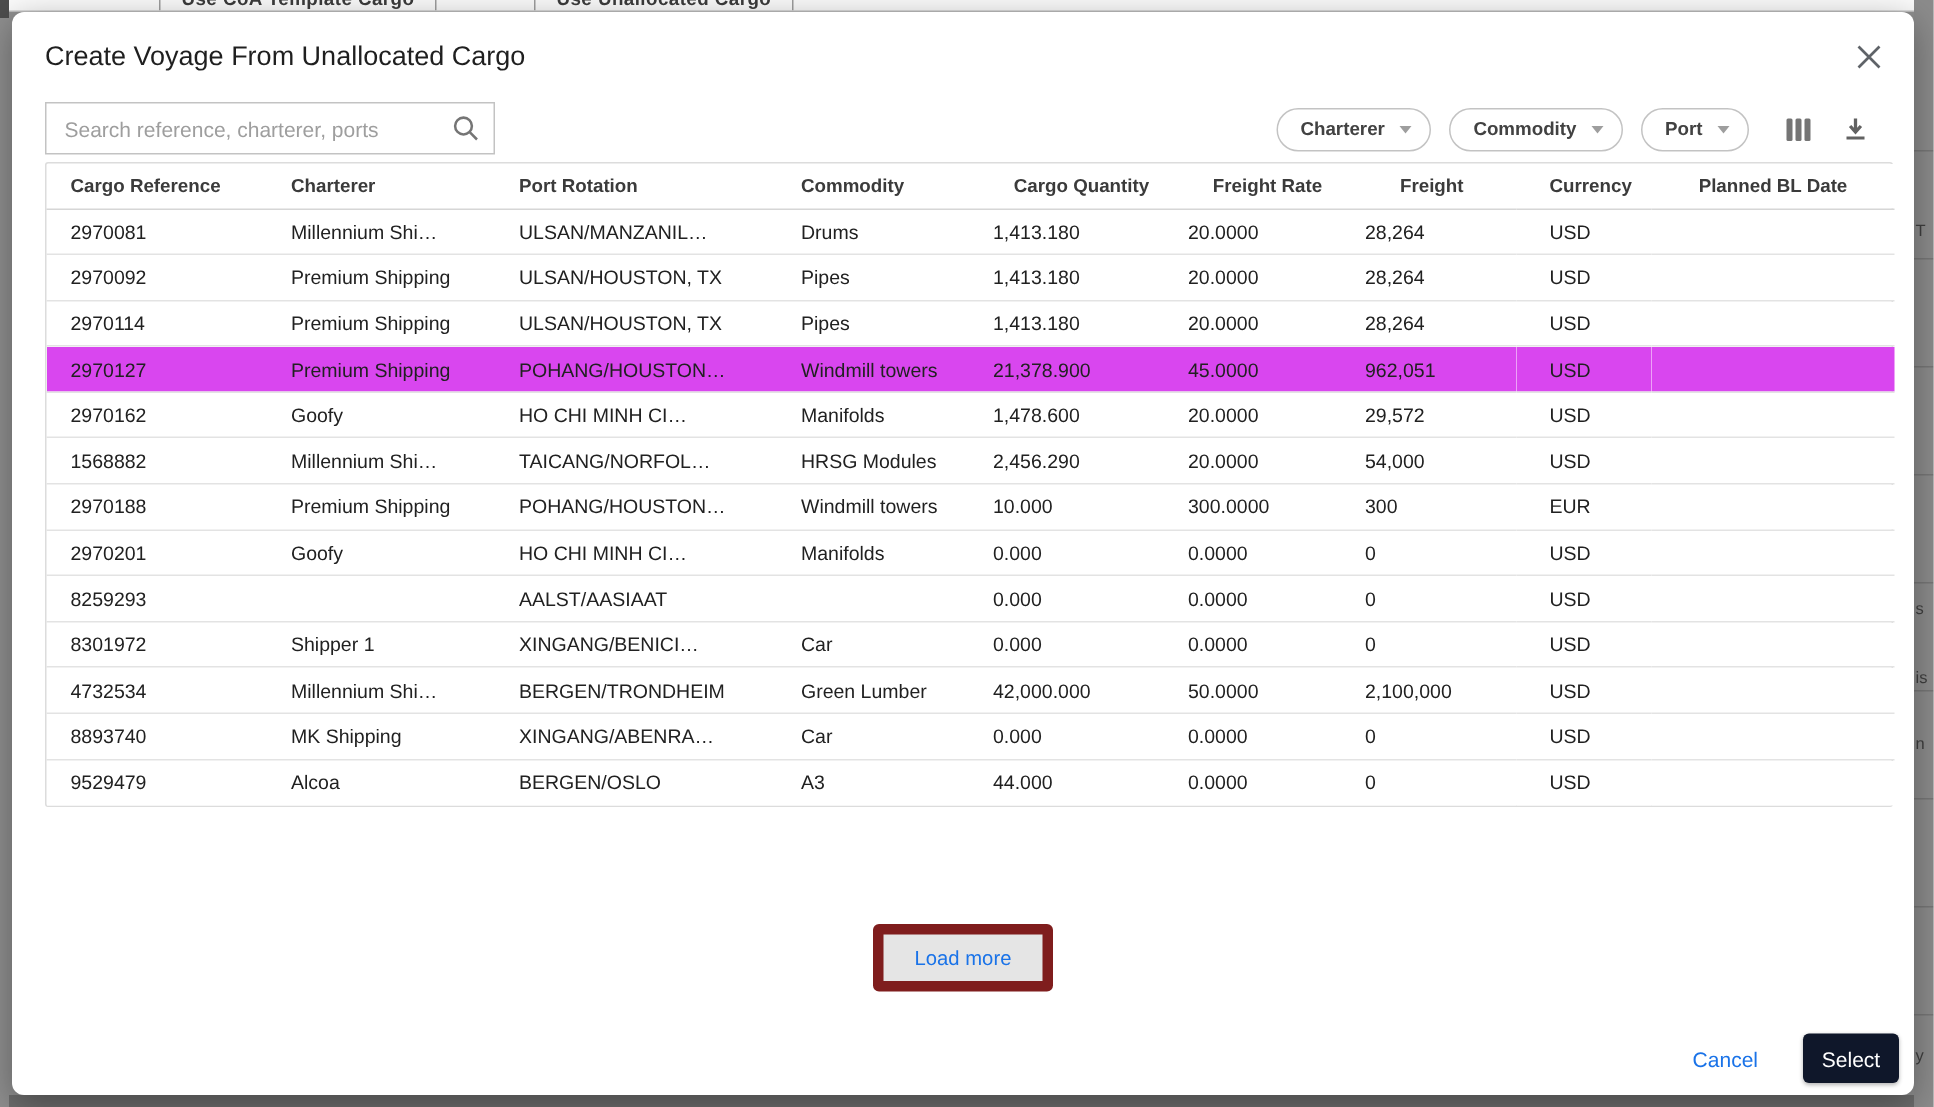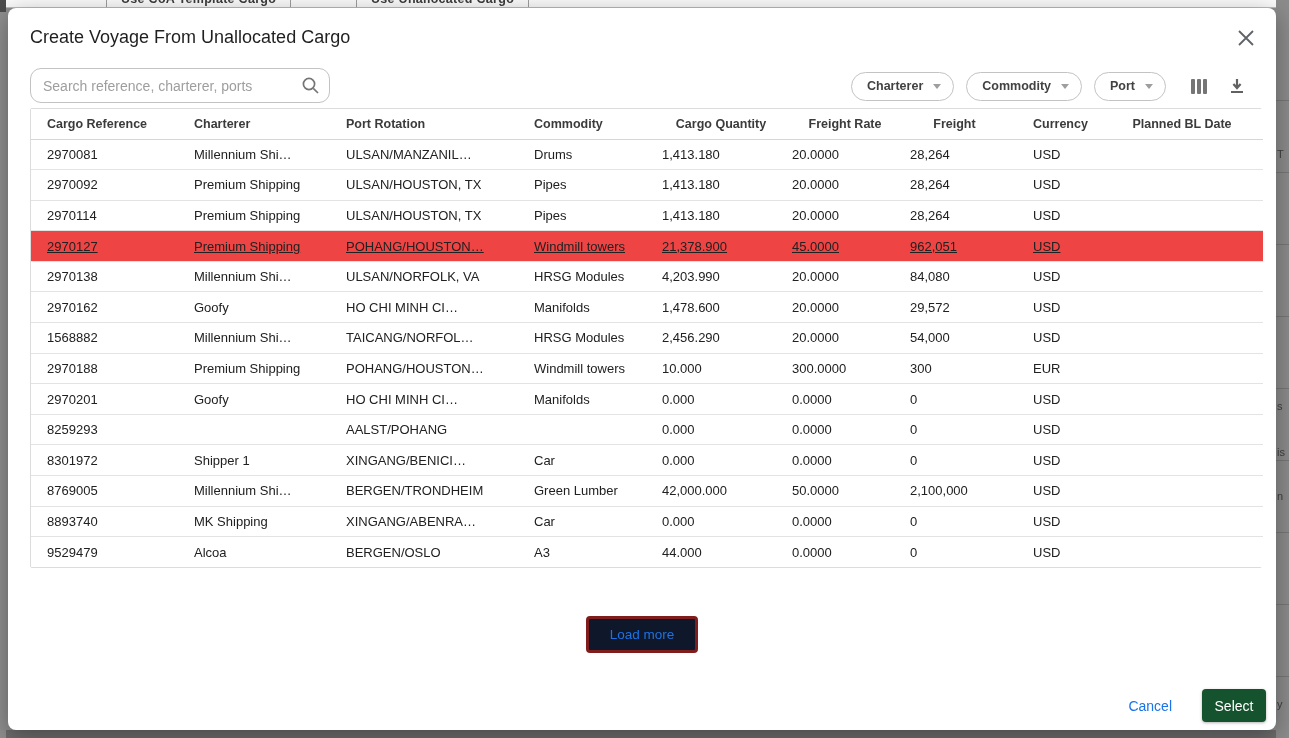--- a/index.html
+++ b/index.html
@@ -45,21 +45,21 @@
   }
   .close-btn {
     position:absolute; right:16px; top:16px; width:28px; height:28px;
     display:flex; align-items:center; justify-content:center; cursor:pointer;
   }
 
   
   .toolbar { position:absolute; left:22px; right:26px; top:60px; height:36px; }
   .search-wrap { position:absolute; left:0; top:0; width:300px; height:35px; }
   .search-input {
-    width:100%; height:100%; border:1px solid #c3c3c3; border-radius:11px;
+    width:100%; height:100%; border:1px solid #c3c3c3; border-radius:0;
     padding:0 58px 0 12px; font-size:14px; color:#212121; outline:none;
     font-family:"Liberation Sans", sans-serif;
   }
   .search-input::placeholder { color:#9e9e9e; }
   .search-icon { position:absolute; right:10px; top:8px; }
 
   .right-group {
     position:absolute; right:0; top:2px; height:32px;
     display:flex; align-items:center; gap:12px;
   }
@@ -90,42 +90,42 @@
   }
   thead th {
     height:30px; font-size:12.5px; font-weight:700; color:#3b3b3b;
     border-bottom:1px solid #d6d6d6;
   }
   tbody tr:last-child td { border-bottom:none; }
   .al { text-align:left; padding-left:16px; }
   .ar { padding-right:12px; }
   .ac { }
   .acur { text-align:left; padding-left:22px; }
-  tr.highlight td { background:#ef4444;text-decoration:underline; }
+  tr.highlight td { background:#d946ef; }
   tbody tr { cursor:pointer; }
 
   
   .load-more-row { position:absolute; left:0; right:0; top:608px; display:flex; justify-content:center; }
   .load-more {
-    border:3px solid #7f1d1d; background:#0f172a; color:#1a73e8;
+    border:7px solid #7f1d1d; background:#e5e5e5; color:#1a73e8;
     font-size:13.5px; font-family:"Liberation Sans", sans-serif;
     border-radius:4px; padding:8px 21px; cursor:pointer;
   }
 
   
   .footer {
     position:absolute; right:10px; bottom:8px;
     display:flex; align-items:center; gap:30px;
   }
   .cancel-btn {
     background:none; border:none; color:#1a73e8; font-size:14px;
     font-family:"Liberation Sans", sans-serif; cursor:pointer;
   }
   .select-btn {
-    background:#14532d; border:none; color:#ffffff; font-size:14px;
+    background:#0f172a; border:none; color:#ffffff; font-size:14px;
     font-family:"Liberation Sans", sans-serif; border-radius:4px;
     width:64px; height:33px; cursor:pointer;
     box-shadow:0 1px 3px rgba(0,0,0,.3);
   }
 </style>
 </head>
 <body>
 
 <div class="bg-top">
   <span class="bg-tab t1">Use CoA Template Cargo</span>
@@ -267,31 +267,20 @@
             <td class="al">Premium Shipping</td>
             <td class="al">POHANG/HOUSTON…</td>
             <td class="al">Windmill towers</td>
             <td class="ar">21,378.900</td>
             <td class="ar">45.0000</td>
             <td class="ar">962,051</td>
             <td class="acur">USD</td>
             <td class="ac"></td>
           </tr>
           <tr>
-            <td class="al">2970138</td>
-            <td class="al">Millennium Shi…</td>
-            <td class="al">ULSAN/NORFOLK, VA</td>
-            <td class="al">HRSG Modules</td>
-            <td class="ar">4,203.990</td>
-            <td class="ar">20.0000</td>
-            <td class="ar">84,080</td>
-            <td class="acur">USD</td>
-            <td class="ac"></td>
-          </tr>
-          <tr>
             <td class="al">2970162</td>
             <td class="al">Goofy</td>
             <td class="al">HO CHI MINH CI…</td>
             <td class="al">Manifolds</td>
             <td class="ar">1,478.600</td>
             <td class="ar">20.0000</td>
             <td class="ar">29,572</td>
             <td class="acur">USD</td>
             <td class="ac"></td>
           </tr>
@@ -324,41 +313,41 @@
             <td class="al">Manifolds</td>
             <td class="ar">0.000</td>
             <td class="ar">0.0000</td>
             <td class="ar">0</td>
             <td class="acur">USD</td>
             <td class="ac"></td>
           </tr>
           <tr>
             <td class="al">8259293</td>
             <td class="al"></td>
-            <td class="al">AALST/POHANG</td>
+            <td class="al">AALST/AASIAAT</td>
             <td class="al"></td>
             <td class="ar">0.000</td>
             <td class="ar">0.0000</td>
             <td class="ar">0</td>
             <td class="acur">USD</td>
             <td class="ac"></td>
           </tr>
           <tr>
             <td class="al">8301972</td>
             <td class="al">Shipper 1</td>
             <td class="al">XINGANG/BENICI…</td>
             <td class="al">Car</td>
             <td class="ar">0.000</td>
             <td class="ar">0.0000</td>
             <td class="ar">0</td>
             <td class="acur">USD</td>
             <td class="ac"></td>
           </tr>
           <tr>
-            <td class="al">8769005</td>
+            <td class="al">4732534</td>
             <td class="al">Millennium Shi…</td>
             <td class="al">BERGEN/TRONDHEIM</td>
             <td class="al">Green Lumber</td>
             <td class="ar">42,000.000</td>
             <td class="ar">50.0000</td>
             <td class="ar">2,100,000</td>
             <td class="acur">USD</td>
             <td class="ac"></td>
           </tr>
           <tr>

